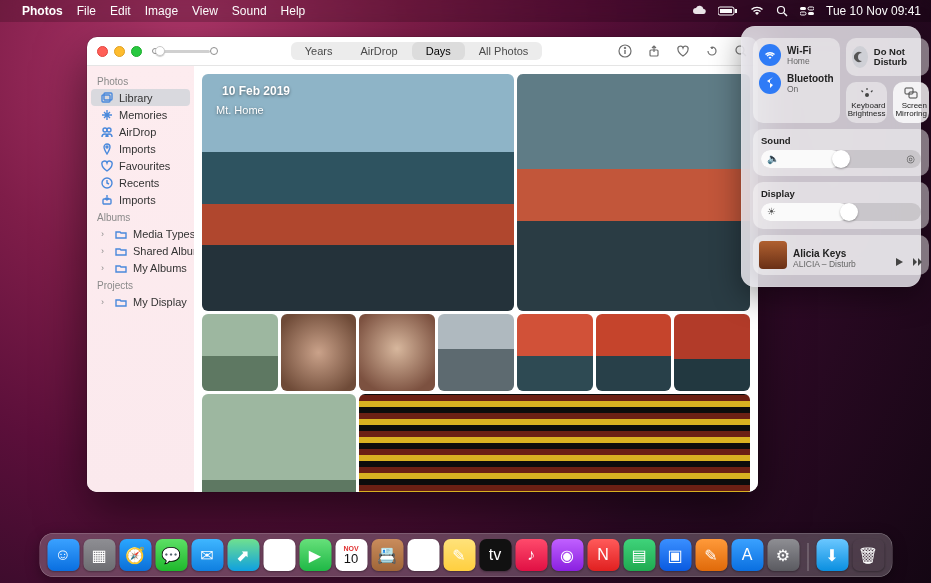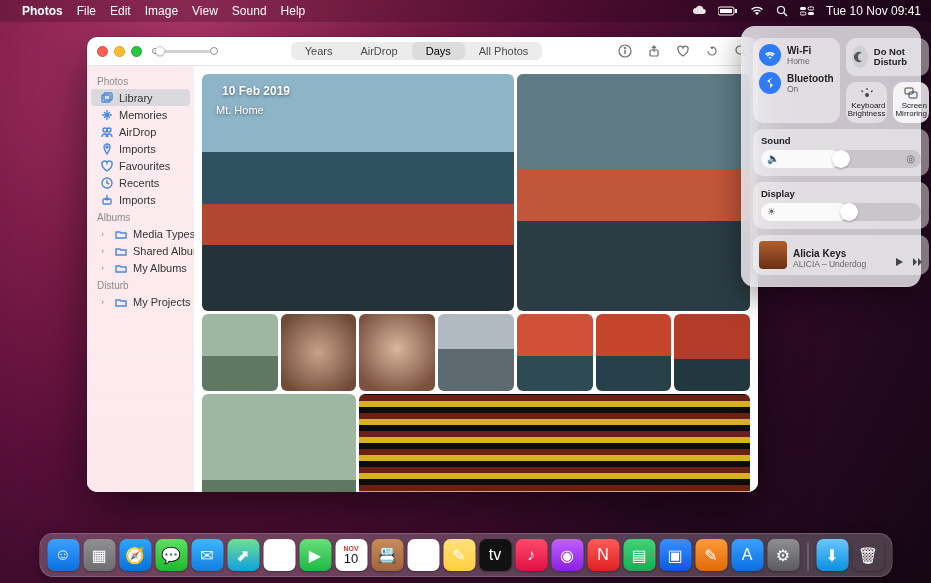--- a/index.html
+++ b/index.html
@@ -452,29 +452,29 @@
       <div class="sb-item">
         <span class="disc">›</span>
         <span class="sb-ico">
             <svg viewBox="0 0 12 12">
               <path d="M1 4h4l1 1h5v5H1z"></path>
             </svg>
           </span>
         <span class="lbl">My Albums</span>
       </div>
 
-      <div class="sb-head">Disturb</div>
+      <div class="sb-head">Projects</div>
       <div class="sb-item">
         <span class="disc">›</span>
         <span class="sb-ico">
             <svg viewBox="0 0 12 12">
               <path d="M1 4h4l1 1h5v5H1z"></path>
             </svg>
           </span>
-        <span class="lbl">My Projects</span>
+        <span class="lbl">My Display</span>
       </div>
     </div>
 
     <div class="content">
       <div class="grid">
         <div class="ph hero pf-lake">
           <div class="hero-date">10 Feb 2019</div>
           <div class="hero-loc">Mt. Home</div>
         </div>
         <div class="ph r1a  pf-lake2"></div>
@@ -560,21 +560,21 @@
       <div class="fill" style="width:55%"></div>
       <span class="lead-ico">☀︎</span>
       <div class="knob" style="left:55%"></div>
     </div>
   </div>
 
   <div class="tile np">
     <div class="art"></div>
     <div class="meta">
       <div class="t1">Alicia Keys</div>
-      <div class="t2">ALICIA – Underdog</div>
+      <div class="t2">ALICIA – Disturb</div>
     </div>
     <div class="ctrls">
       <span><svg viewBox="0 0 10 10">
             <path d="M1 1v8l7-4z"></path>
           </svg></span>
       <span><svg viewBox="0 0 10 10">
             <path d="M0 1v8l4-4zM5 1v8l4-4z"></path>
           </svg></span>
     </div>
   </div>

